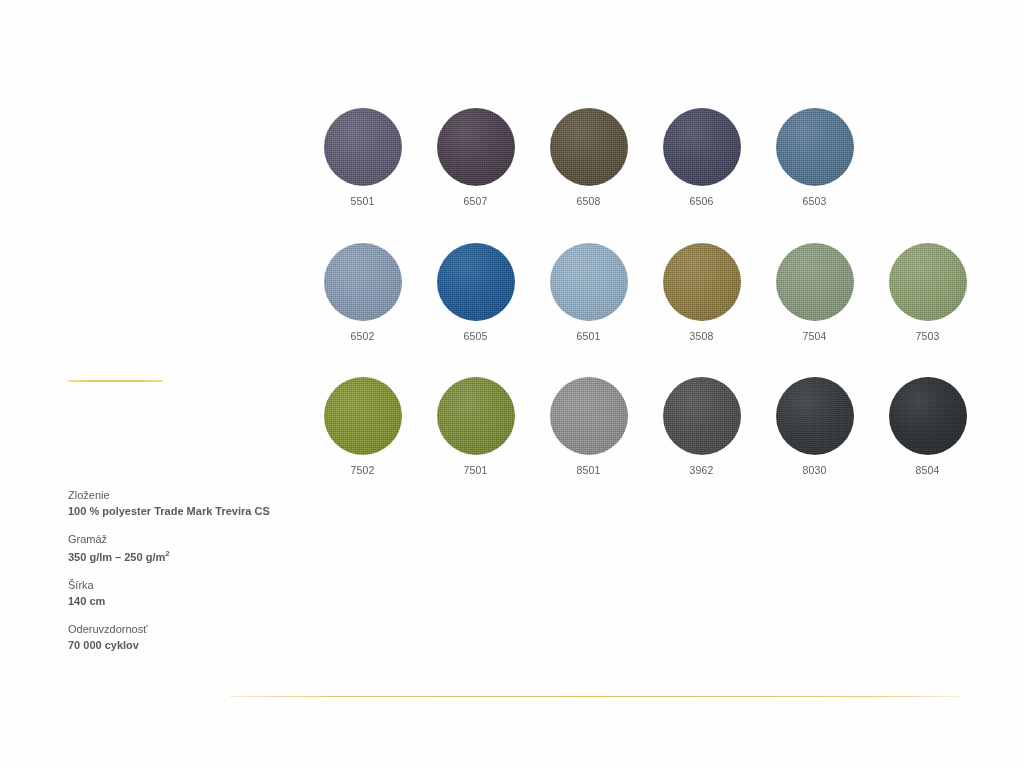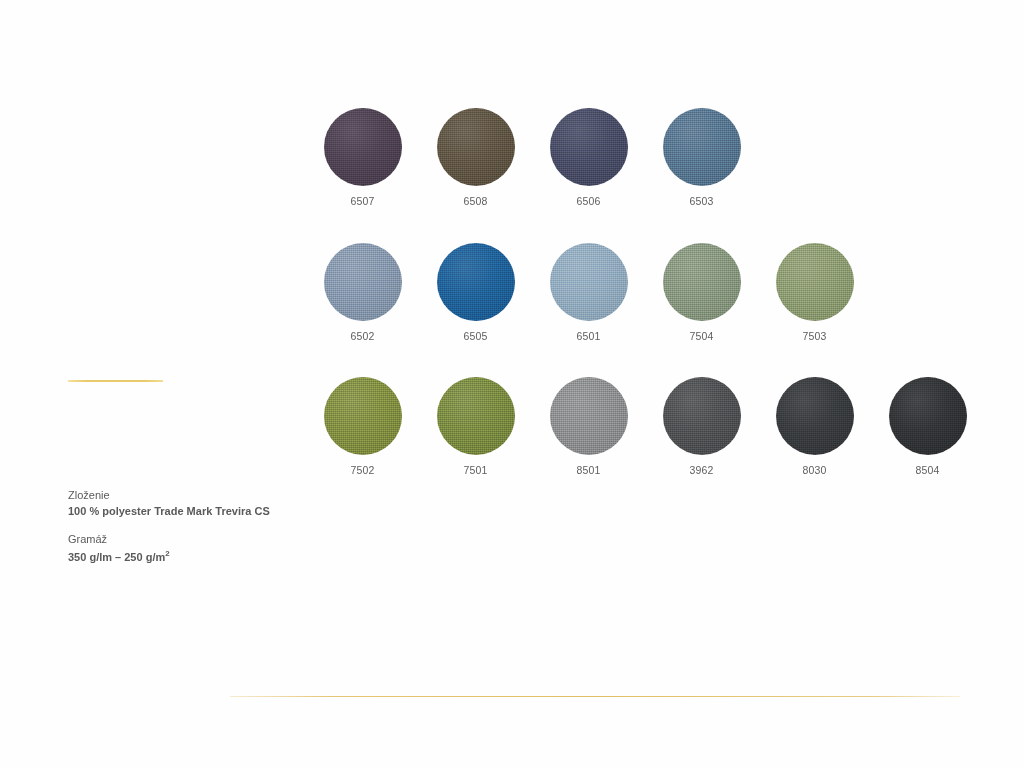--- a/index.html
+++ b/index.html
@@ -136,20 +136,24 @@
 </style>
 </head>
 <body>
 
 <div id="page">
 
   <div id="swatch-grid">
 
     <div class="swatch-row">
       <div class="swatch-cell">
+        <div class="swatch-disc" style="background-color: rgb(93, 92, 112);"></div>
+        <div class="swatch-label">5501</div>
+      </div>
+      <div class="swatch-cell">
         <div class="swatch-disc" style="background-color: rgb(76, 64, 80);"></div>
         <div class="swatch-label">6507</div>
       </div>
       <div class="swatch-cell">
         <div class="swatch-disc" style="background-color: rgb(93, 83, 66);"></div>
         <div class="swatch-label">6508</div>
       </div>
       <div class="swatch-cell">
         <div class="swatch-disc" style="background-color: rgb(70, 74, 99);"></div>
         <div class="swatch-label">6506</div>
@@ -167,20 +171,24 @@
       </div>
       <div class="swatch-cell">
         <div class="swatch-disc" style="background-color: rgb(29, 94, 150);"></div>
         <div class="swatch-label">6505</div>
       </div>
       <div class="swatch-cell">
         <div class="swatch-disc" style="background-color: rgb(143, 169, 189);"></div>
         <div class="swatch-label">6501</div>
       </div>
       <div class="swatch-cell">
+        <div class="swatch-disc" style="background-color: rgb(139, 123, 58);"></div>
+        <div class="swatch-label">3508</div>
+      </div>
+      <div class="swatch-cell">
         <div class="swatch-disc" style="background-color: rgb(133, 149, 124);"></div>
         <div class="swatch-label">7504</div>
       </div>
       <div class="swatch-cell">
         <div class="swatch-disc" style="background-color: rgb(139, 154, 111);"></div>
         <div class="swatch-label">7503</div>
       </div>
     </div>
 
     <div class="swatch-row">
@@ -216,17 +224,25 @@
 
   <div id="spec-block">
     <div class="spec-group">
       <span class="spec-term">Zloženie</span>
       <span class="spec-value">100 % polyester Trade Mark Trevira CS</span>
     </div>
     <div class="spec-group">
       <span class="spec-term">Gramáž</span>
       <span class="spec-value"><span>350 g/lm – 250 g/m</span><sup>2</sup></span>
     </div>
+    <div class="spec-group">
+      <span class="spec-term">Šírka</span>
+      <span class="spec-value">140 cm</span>
+    </div>
+    <div class="spec-group">
+      <span class="spec-term">Oderuvzdornosť</span>
+      <span class="spec-value">70 000 cyklov</span>
+    </div>
   </div>
 
   <div id="accent-line-bottom"></div>
 
 </div>
 
 </body></html>

